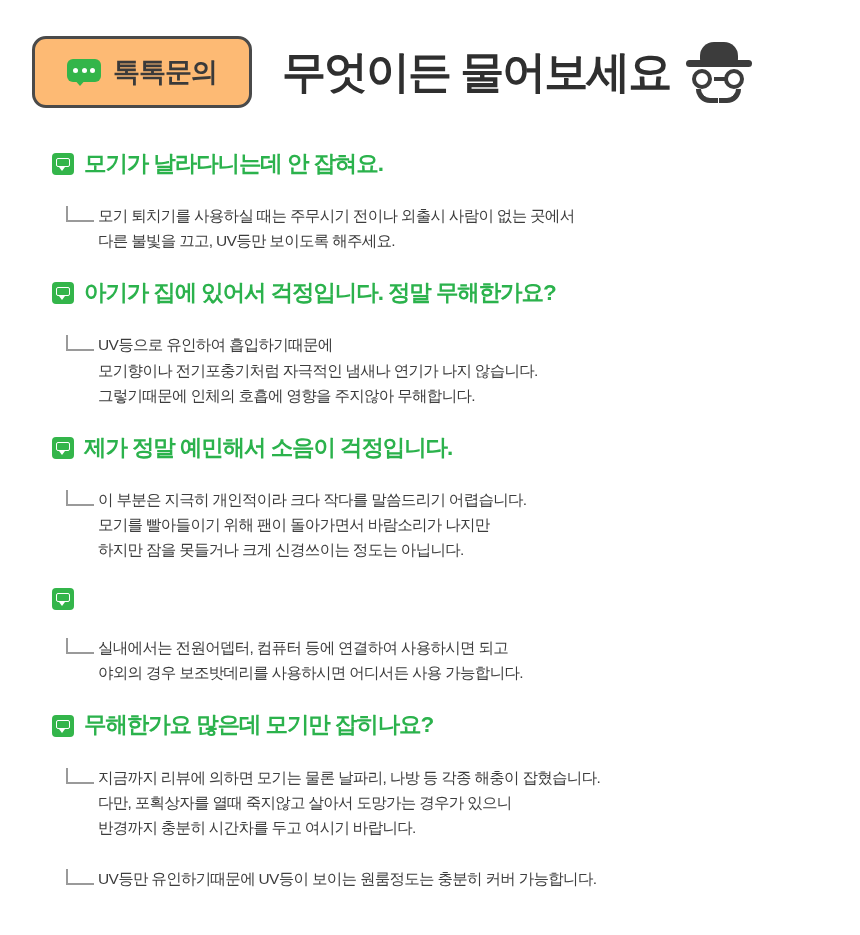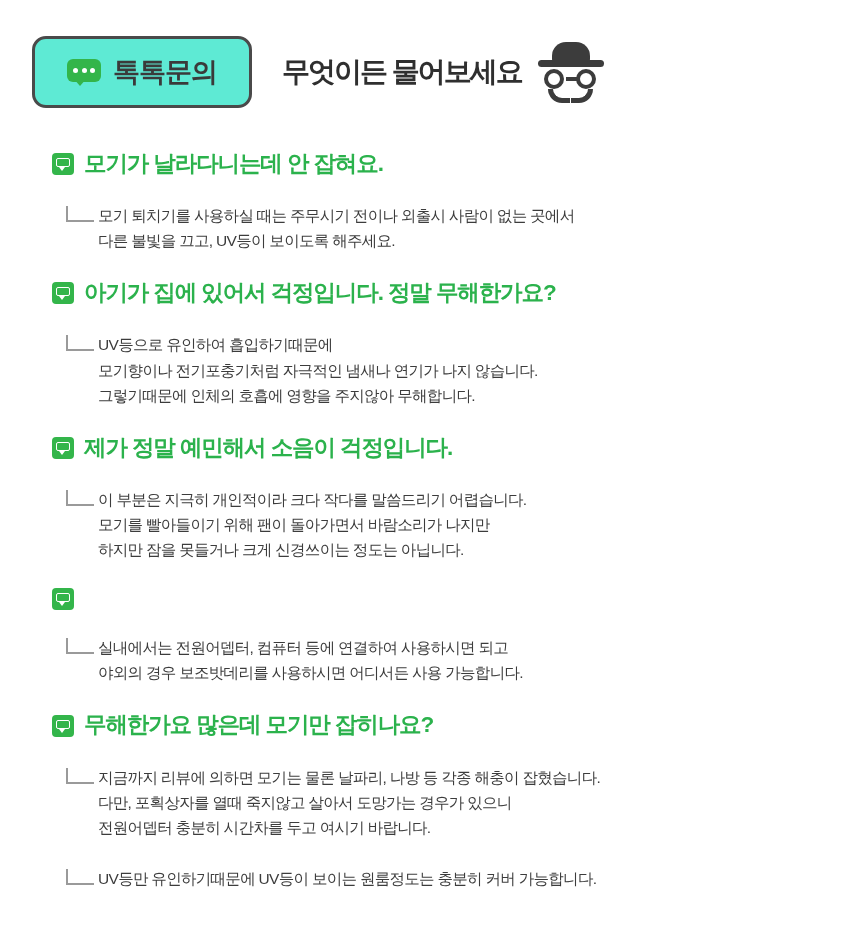--- a/index.html
+++ b/index.html
@@ -34,21 +34,21 @@
     box-sizing: border-box;
     margin-left: 32px;
     width: 220px;
     height: 72px;
     border: 3px solid #4a4a4a;
     border-radius: 14px;
     display: flex;
     align-items: center;
     justify-content: center;
     gap: 12px;
-    background: #5eead4;
+    background: #fdba74;
   }
   .badge-icon {
     width: 34px;
     height: 27px;
     position: relative;
     display: inline-block;
   }
   .badge-icon .bubble {
     position: absolute;
     left: 0;
@@ -85,21 +85,21 @@
     display: block;
   }
   .badge-text {
     font-size: 27px;
     font-weight: bold;
     color: #3a3a3a;
     letter-spacing: -1px;
   }
   .header-title {
     margin-left: 30px;
-    font-size: 28px;
+    font-size: 44px;
     font-weight: bold;
     color: #2f2f2f;
     letter-spacing: -2px;
     white-space: nowrap;
   }
   .detective {
     margin-left: 14px;
     width: 70px;
     height: 66px;
     position: relative;
@@ -275,21 +275,21 @@
       <div class="q-row">
         <span class="q-icon">
             <span class="in"></span>
           </span>
         <span class="q-text">모기가 날라다니는데 안 잡혀요.</span>
       </div>
       <div class="a-block">
         <span class="a-corner"></span>
         <div class="a-lines">
           <div class="a-line">모기 퇴치기를 사용하실 때는 주무시기 전이나 외출시 사람이 없는 곳에서</div>
-          <div class="a-line">다른 불빛을 끄고, UV등이 보이도록 해주세요.</div>
+          <div class="a-line">다른 불빛을 끄고, UV등만 보이도록 해주세요.</div>
         </div>
       </div>
     </div>
 
     <div class="faq-item">
       <div class="q-row">
         <span class="q-icon">
             <span class="in"></span>
           </span>
         <span class="q-text">아기가 집에 있어서 걱정입니다. 정말 무해한가요?</span>
@@ -341,21 +341,21 @@
         <span class="q-icon">
             <span class="in"></span>
           </span>
         <span class="q-text">무해한가요 많은데 모기만 잡히나요?</span>
       </div>
       <div class="a-block">
         <span class="a-corner"></span>
         <div class="a-lines">
           <div class="a-line">지금까지 리뷰에 의하면 모기는 물론 날파리, 나방 등 각종 해충이 잡혔습니다.</div>
           <div class="a-line">다만, 포획상자를 열때 죽지않고 살아서 도망가는 경우가 있으니</div>
-          <div class="a-line">전원어뎁터 충분히 시간차를 두고 여시기 바랍니다.</div>
+          <div class="a-line">반경까지 충분히 시간차를 두고 여시기 바랍니다.</div>
         </div>
       </div>
     </div>
 
     <div class="faq-item">
       <div class="a-block">
         <span class="a-corner"></span>
         <div class="a-lines">
           <div class="a-line">UV등만 유인하기때문에 UV등이 보이는 원룸정도는 충분히 커버 가능합니다.</div>
         </div>

